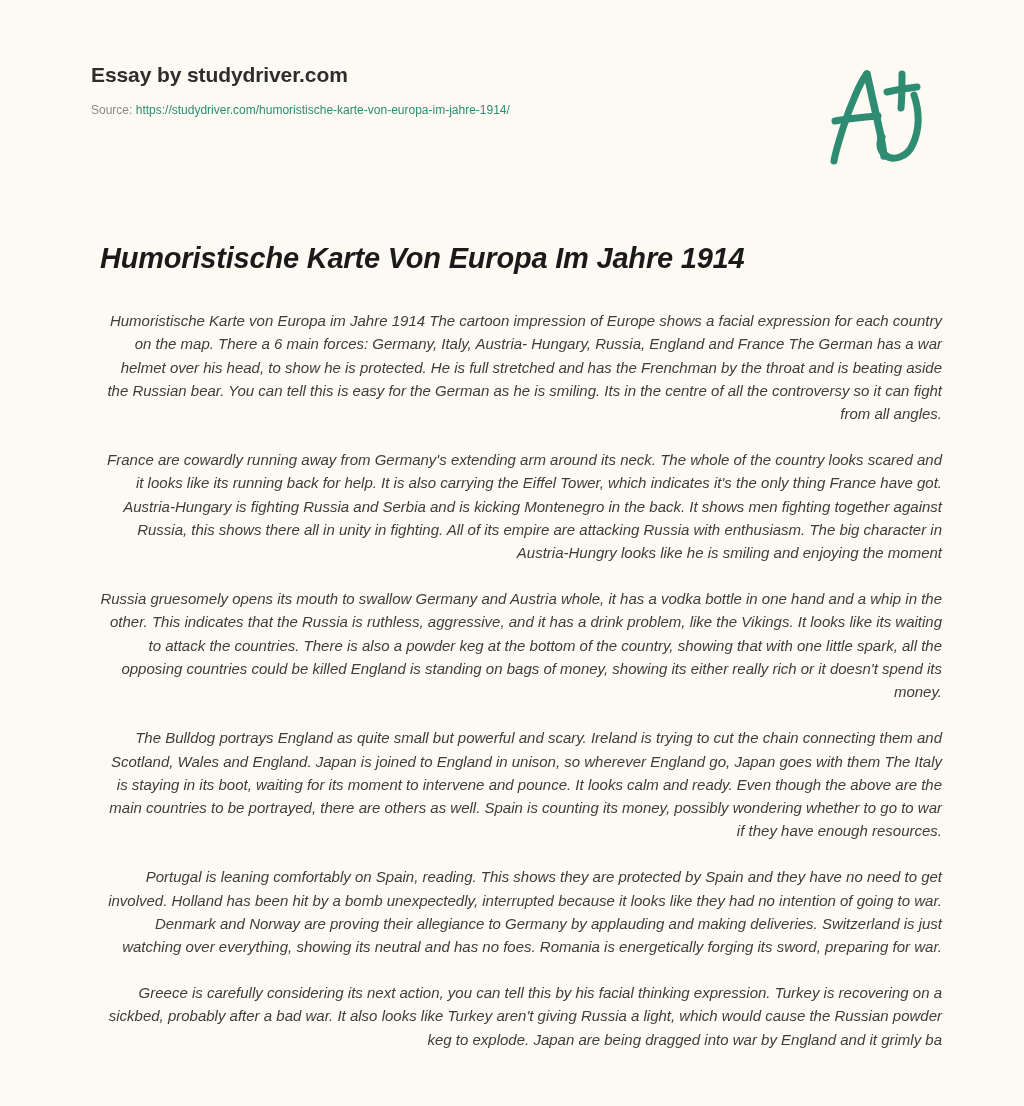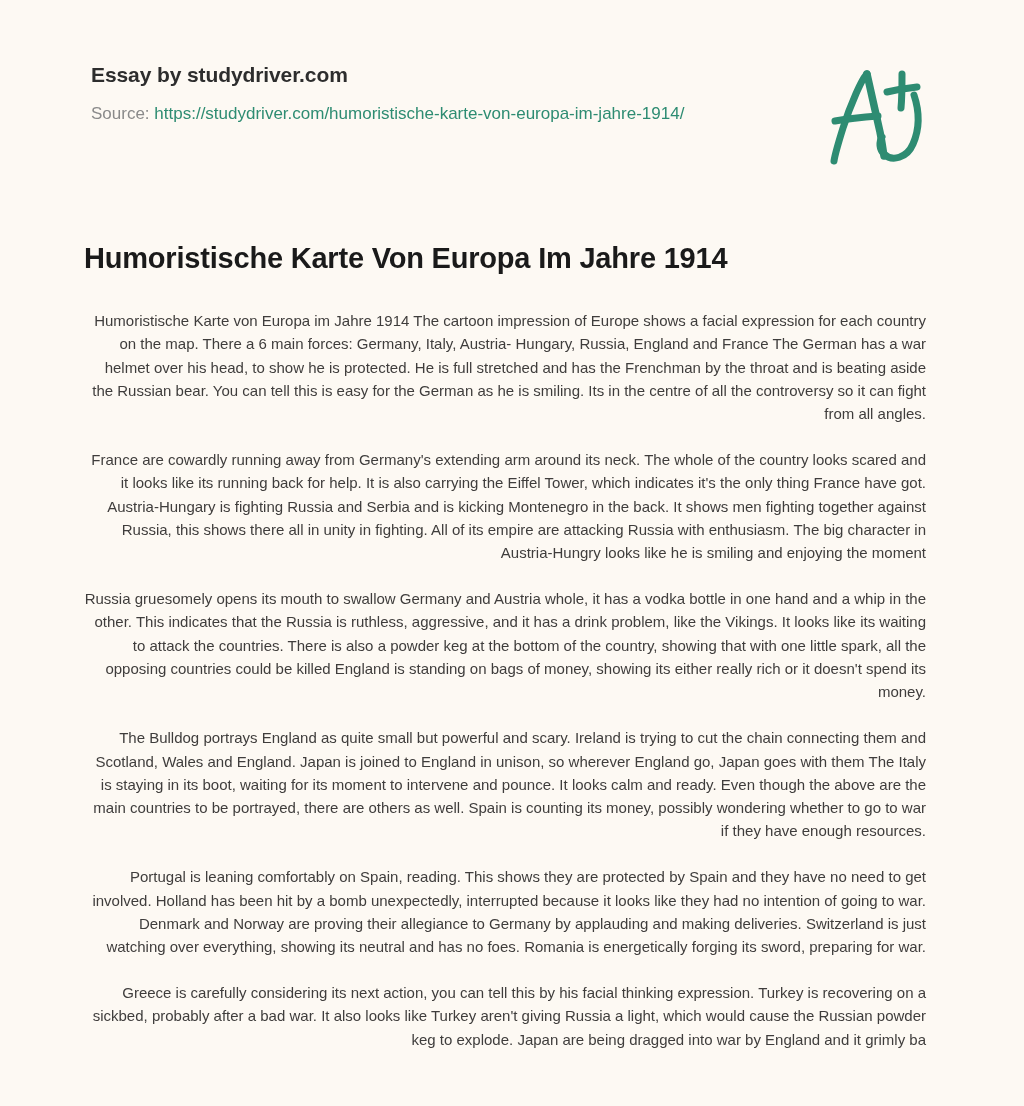--- a/index.html
+++ b/index.html
@@ -46,21 +46,21 @@
     color: #2d2d2d;
     letter-spacing: -0.1px;
     line-height: 1.2;
     margin: 0;
     white-space: nowrap;
   }
 
   .source-line {
     margin: 0;
     margin-top: 16px;
-    font-size: 17px;
+    font-size: 12px;
     line-height: 1.3;
     white-space: nowrap;
   }
 
   .source-label {
     color: #8a8a8a;
   }
 
   .source-url {
     color: #2e8c72;
@@ -73,23 +73,24 @@
     left: 818px;
     top: 62px;
     width: 120px;
     height: 110px;
   }
   .logo svg { display: block; }
 
   
   .article {
     position: absolute;
-    left: 84px;
+    left: 100px;
     top: 240px;
     width: 842px;
+    font-style: italic;
   }
 
   .article-title {
     margin: 0;
     font-size: 29px;
     font-weight: bold;
     color: #1a1a1a;
     line-height: 1.25;
     letter-spacing: -0.2px;
   }

